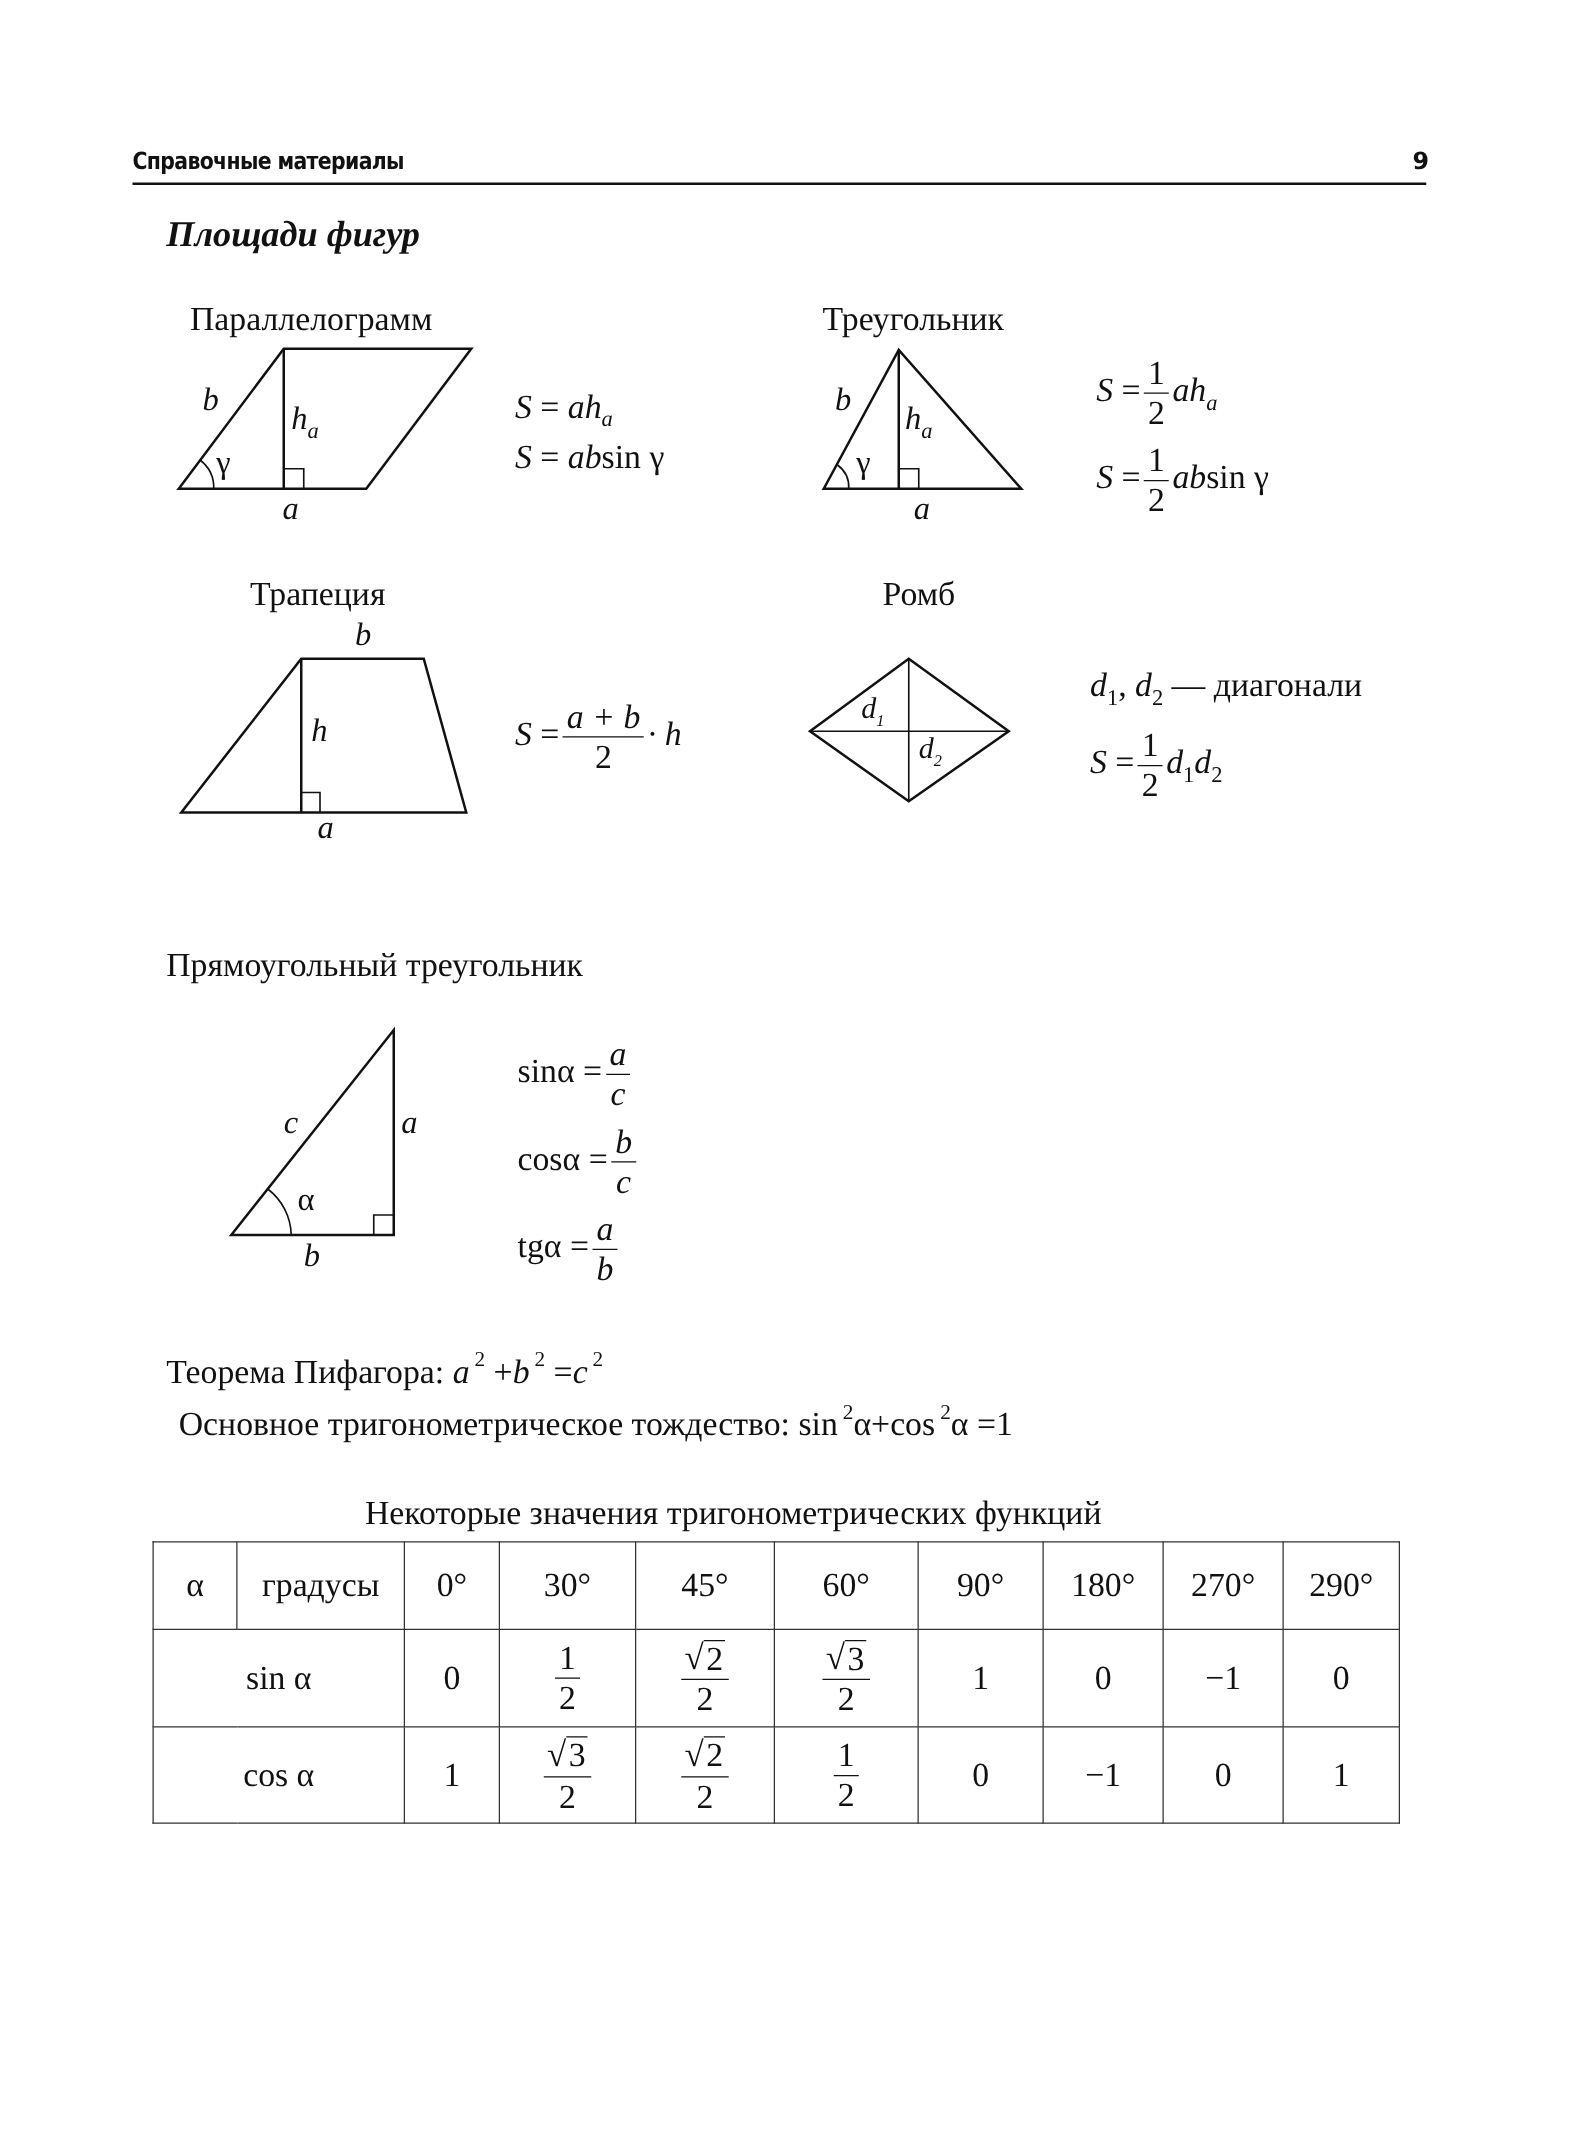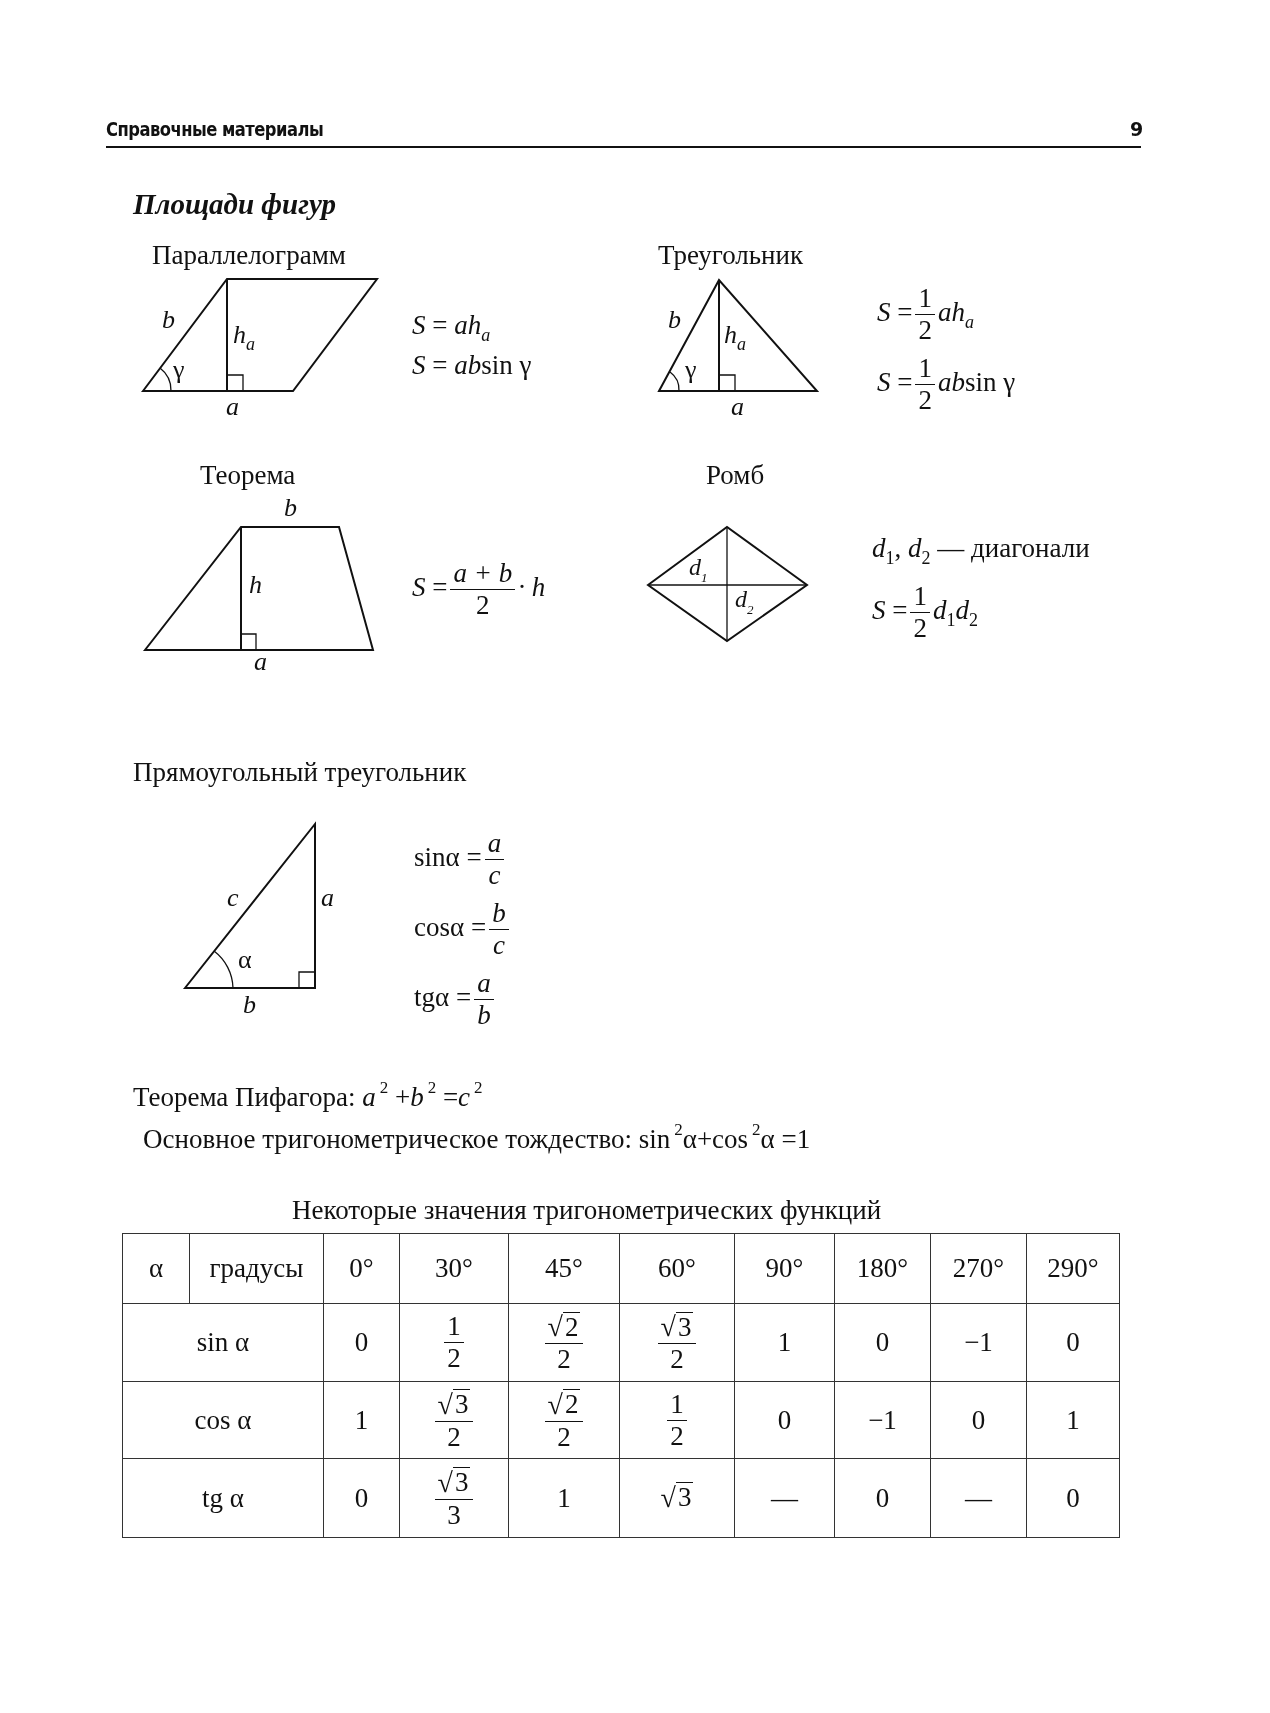--- a/index.html
+++ b/index.html
@@ -3,21 +3,21 @@
 <meta charset="utf-8">
 <style>
   html, body { margin: 0; padding: 0; background: #ffffff; }
   body { width: 1270px; height: 1713px; position: relative; overflow: hidden;
          font-family: "Liberation Serif", "DejaVu Serif", serif; color: #111; }
   .abs { position: absolute; }
   .hdr-title { left: 106px; top: 118px; font-family: "DejaVu Sans", "Liberation Sans", sans-serif;
                font-weight: bold; font-size: 19px; letter-spacing: -0.6px; transform: scaleX(0.86); transform-origin: left; }
   .hdr-page { left: 1130px; top: 118px; font-family: "DejaVu Sans", "Liberation Sans", sans-serif; font-weight: bold; font-size: 19px; }
   .hdr-rule { left: 106px; top: 146px; width: 1035px; height: 2px; background: #111; }
-  .section-title { left: 133px; top: 172px; font-size: 29px; font-weight: bold; font-style: italic; margin-top: 16px; }
+  .section-title { left: 133px; top: 172px; font-size: 29px; font-weight: bold; font-style: italic; }
   .fig-title { font-size: 27px; }
   .math { font-size: 27px; white-space: nowrap; }
   .i { font-style: italic; }
   .sub { font-size: 18px; font-style: italic; vertical-align: -7px; }
   .subn { font-size: 18px; vertical-align: -7px; }
   .sup { font-size: 17px; vertical-align: 13px; margin-left: 4px; }
   .frac { display: inline-flex; flex-direction: column; align-items: center; vertical-align: middle; margin: 0 3px; line-height: 1.0; }
   .frac .num { padding: 0 3px 2px; border-bottom: 1.5px solid #111; }
   .frac .den { padding: 2px 3px 0; }
   svg.fig { position: absolute; overflow: visible; }
@@ -76,21 +76,21 @@
       <span class="den">2</span>
     </span><span class="i">ah</span><span class="sub">a</span>
 </div>
 <div class="abs math" style="left:877px; top:355px;">
   <span class="i">S</span> =<span class="frac">
       <span class="num">1</span>
       <span class="den">2</span>
     </span><span class="i">ab</span><span>sin</span> <span>γ</span>
 </div>
 
-<div class="abs fig-title" style="left:200px; top:460px;">Теорема</div>
+<div class="abs fig-title" style="left:200px; top:460px;">Трапеция</div>
 <svg class="fig" style="left:0;top:0;" width="1270" height="1713">
   <polygon points="145,650 241,527 339,527 373,650"></polygon>
   <line x1="241" y1="527" x2="241" y2="650"></line>
   <polyline class="thin" points="241,634 256,634 256,650"></polyline>
 </svg>
 <div class="lbl" style="left:284px; top:493px;">b</div>
 <div class="lbl" style="left:249px; top:570px;">h</div>
 <div class="lbl" style="left:254px; top:647px;">a</div>
 <div class="abs math" style="left:412px; top:560px;">
   <span class="i">S</span> =<span class="frac">
@@ -233,34 +233,14 @@
           </span></td>
         <td><span class="frac">
             <span class="num">1</span>
             <span class="den">2</span>
           </span></td>
         <td>0</td>
         <td>−1</td>
         <td>0</td>
         <td>1</td>
       </tr>
-  <tr style="height:79px" class="vrow">
-    <td colspan="2">tg α</td>
-  <td>0</td>
-        <td><span class="frac">
-            <span class="num"><span class="sqrt">
-                <span class="rad">√</span>
-                <span class="rc">3</span>
-              </span></span>
-            <span class="den">3</span>
-          </span></td>
-        <td>1</td>
-        <td><span class="sqrt">
-            <span class="rad">√</span>
-            <span class="rc">3</span>
-          </span></td>
-        <td>—</td>
-        <td>0</td>
-        <td>—</td>
-        <td>0</td>
-      </tr>
 </tbody>
   </table>
 
 </body></html>

